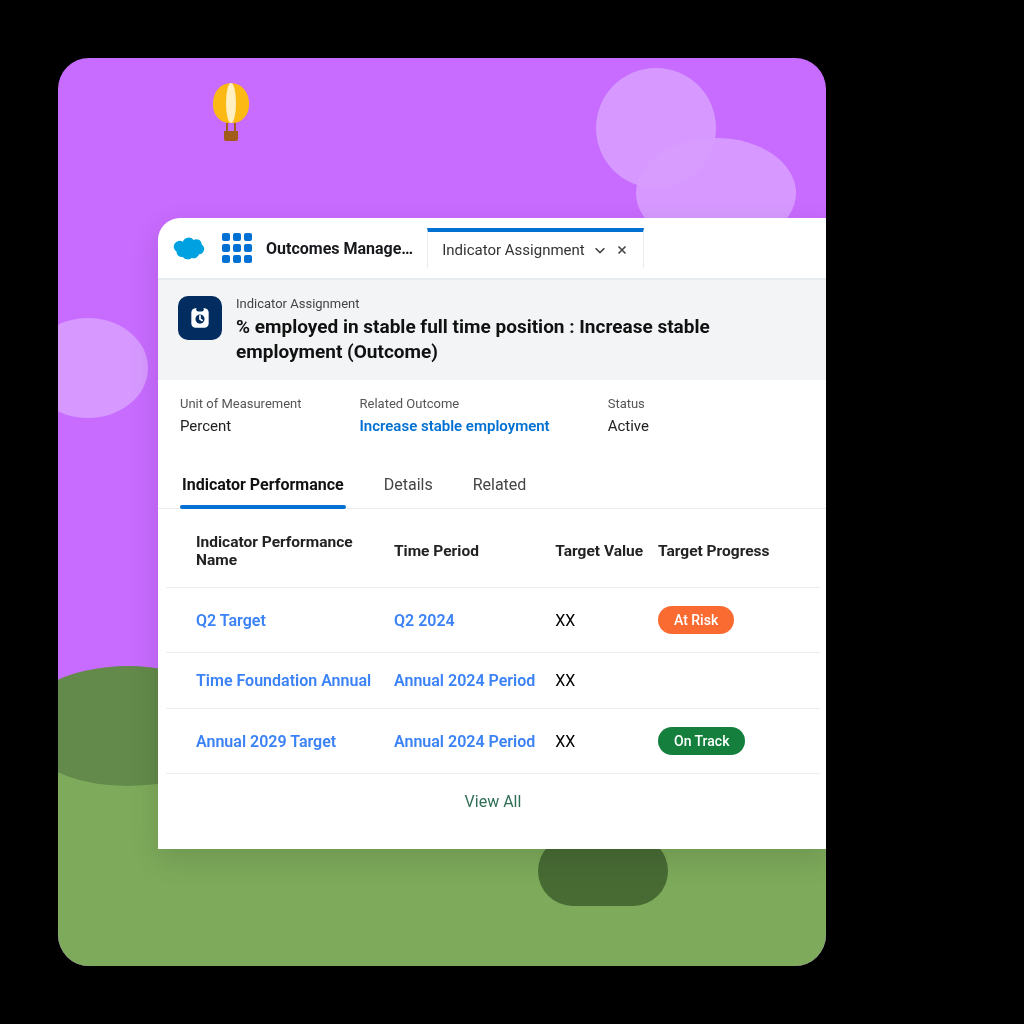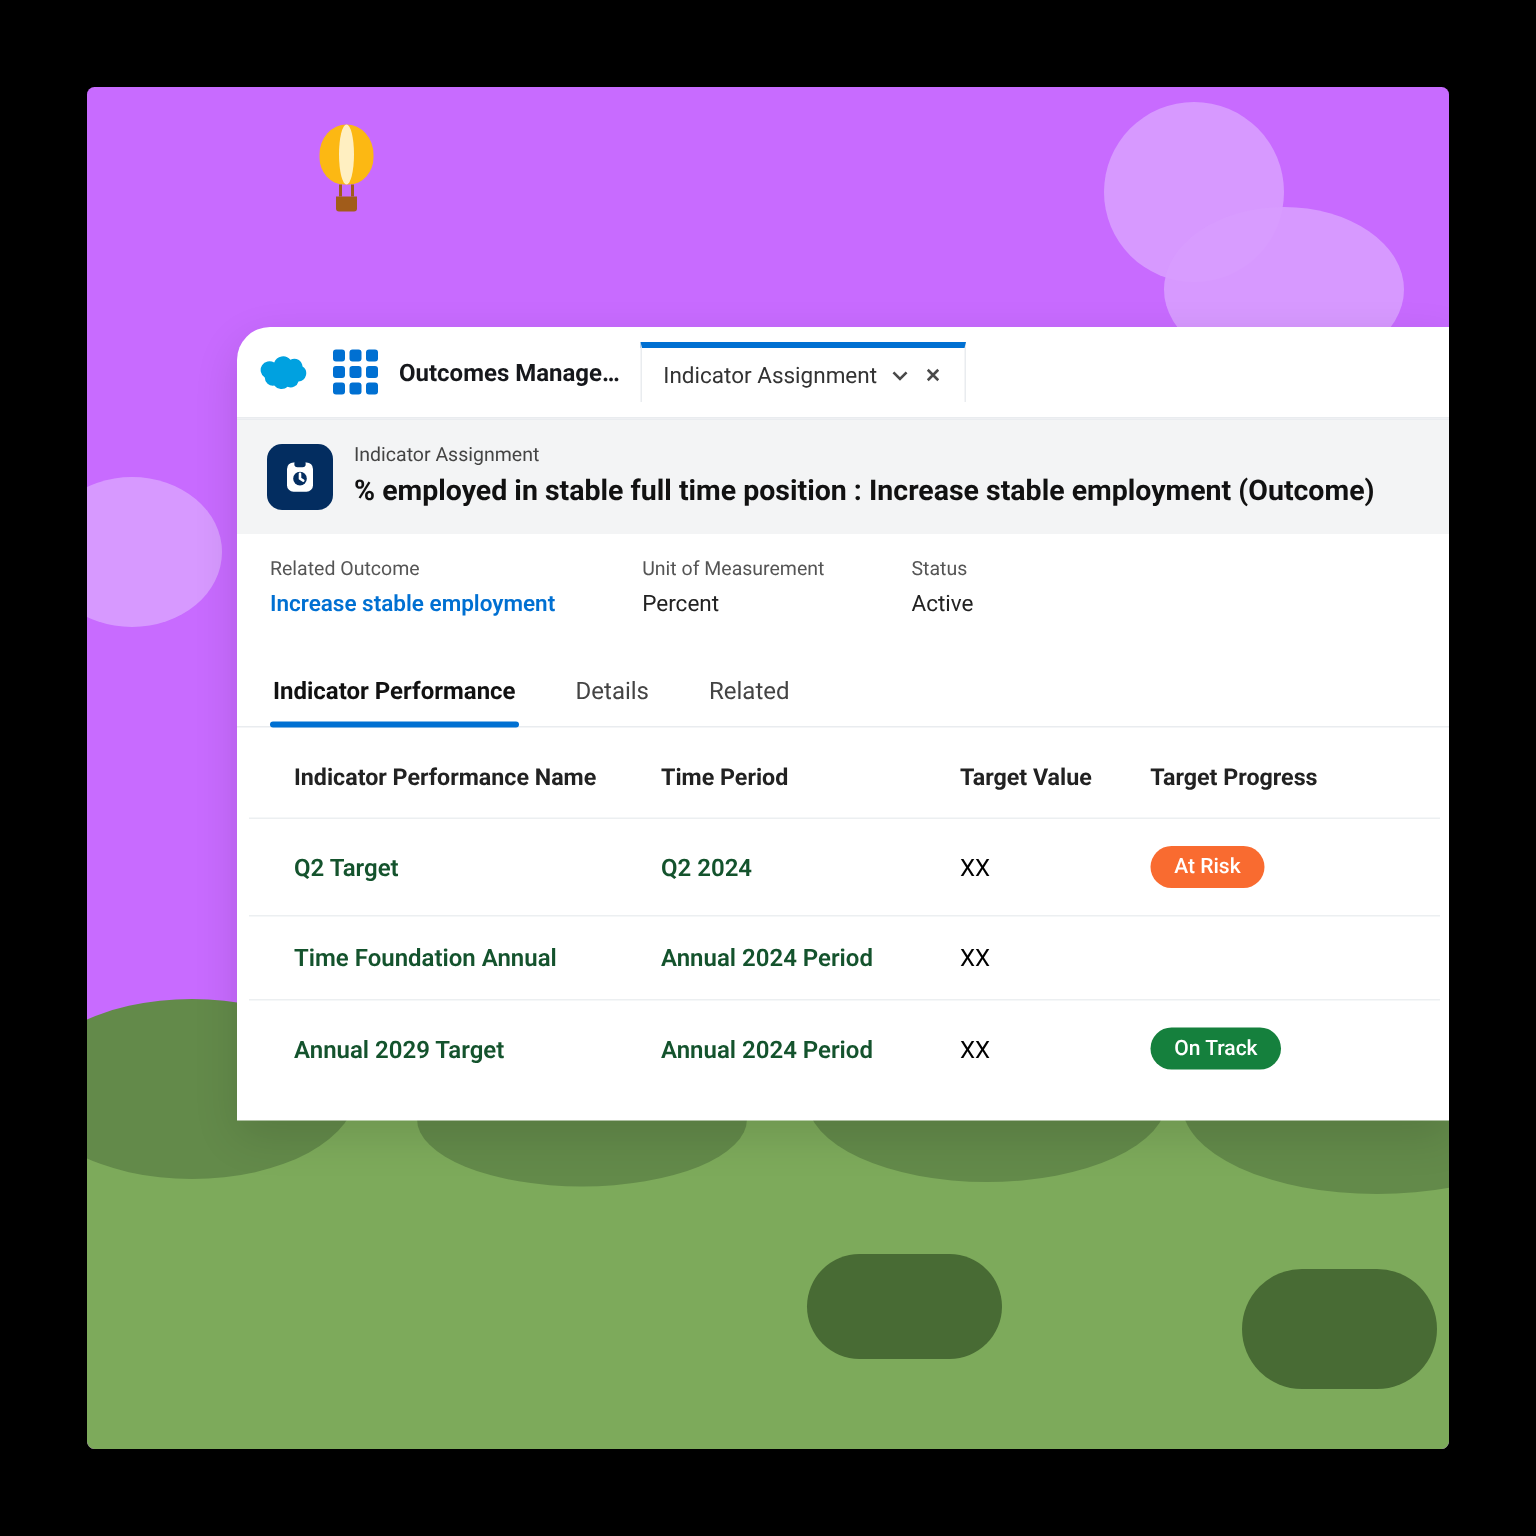--- a/index.html
+++ b/index.html
@@ -4,22 +4,22 @@
 <style>
   * { box-sizing: border-box; margin: 0; padding: 0; }
   body {
     font-family: -apple-system, BlinkMacSystemFont, "Segoe UI", Roboto, Helvetica, Arial, sans-serif;
     width: 1024px; height: 1024px;
     background: #000;
     overflow: hidden;
   }
   .outer {
     position: absolute;
-    top: 58px; left: 58px; width: 908px; height: 908px;
-    border-radius: 5px;
+    top: 58px; left: 58px; width: 768px; height: 908px;
+    border-radius: 31px;
     background: linear-gradient(180deg,#c86bff 0%, #c86bff 60%, #c86bff 100%);
     overflow: hidden;
   }
   
   .balloon {
     position: absolute; top: 25px; left: 155px; width: 36px; height: 60px;
   }
   .balloon .env {
     width: 36px; height: 40px; background: #fcb813; border-radius: 50% 50% 45% 45%;
     position: relative;
@@ -124,21 +124,21 @@
   .table{ padding: 6px 8px 16px; }
   .thead, .trow{
     display:grid;
     grid-template-columns: 1.35fr 1.1fr .7fr .9fr;
     align-items:center;
     padding:18px 30px;
   }
   .thead{ font-weight:700; font-size:15.5px; color:#222; border-bottom:1px solid #eceff1;}
   .trow{ font-size:16px; border-bottom:1px solid #eceff1;}
   .trow:last-of-type{ border-bottom:none;}
-  .link{ color:#14532d; font-weight:600;}
+  .link{ color:#3b82f6; font-weight:600;}
   .pill{
     display:inline-block; padding:6px 16px; border-radius:999px; font-size:14px; color:#fff; font-weight:500;
     white-space:nowrap;
   }
   .pill.atrisk{ background:#f96b30;}
   .pill.potrisk{ background:#f2b744;}
   .pill.ontrack{ background:#15803d;}
   .viewall{
     text-align:center; padding:18px 0 22px; color:#2f6f56; font-size:16px;
   }
@@ -207,26 +207,26 @@
         </svg>
       </div>
       <div class="rec-texts">
         <div class="rec-object">Indicator Assignment</div>
         <div class="rec-title">% employed in stable full time position : Increase stable employment (Outcome)</div>
       </div>
     </div>
 
     <div class="highlights">
       <div class="hl">
+        <div class="lab">Unit of Measurement</div>
+        <div class="val">Percent</div>
+      </div>
+      <div class="hl">
         <div class="lab">Related Outcome</div>
         <div class="val link">Increase stable employment</div>
-      </div>
-      <div class="hl">
-        <div class="lab">Unit of Measurement</div>
-        <div class="val">Percent</div>
       </div>
       <div class="hl">
         <div class="lab">Status</div>
         <div class="val">Active</div>
       </div>
     </div>
 
     <div class="tabs">
       <div class="t active">Indicator Performance</div>
       <div class="t">Details</div>
@@ -252,16 +252,17 @@
         <div class="link">Annual 2024 Period</div>
         <div>XX</div>
       </div>
       <div class="trow">
         <div class="link">Annual 2029 Target</div>
         <div class="link">Annual 2024 Period</div>
         <div>XX</div>
         <div><span class="pill ontrack">On Track</span></div>
       </div>
 
+      <div class="viewall">View All</div>
     </div>
 
   </div>
 </div>
 
 </body></html>

